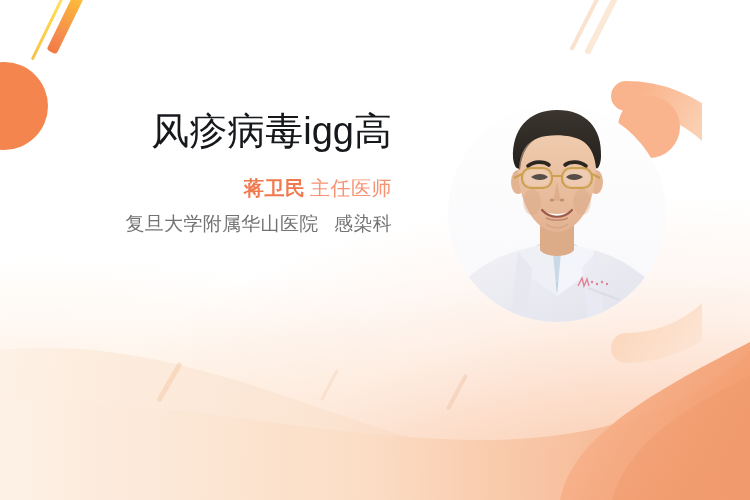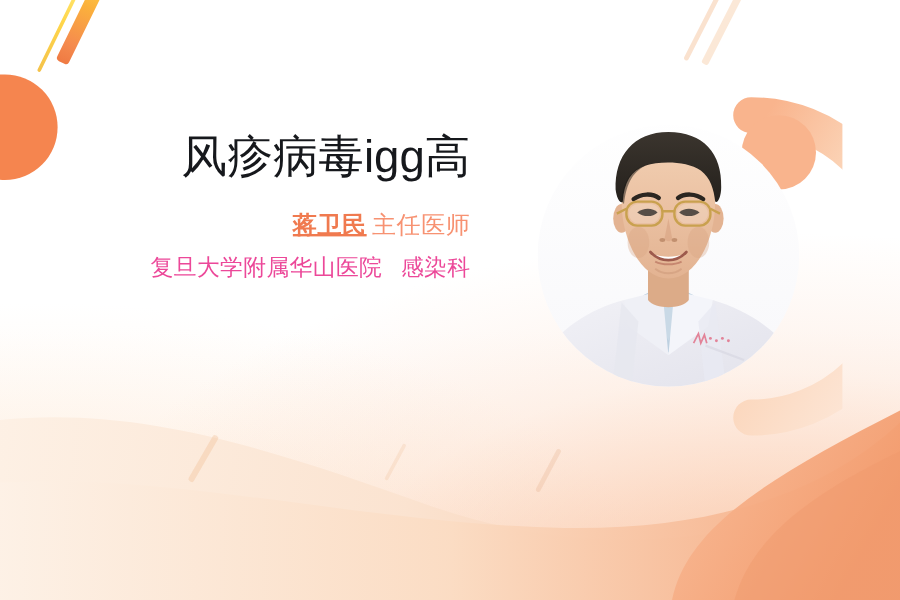--- a/index.html
+++ b/index.html
@@ -117,33 +117,32 @@
   .byline{
     margin-top:20px;
     white-space:nowrap;
     line-height:28px;
   }
   .doc-name{
     font-size:20px;
     font-weight:700;
     color:#f07a4f;
     letter-spacing:0.5px;
-    text-decoration:underline;
   }
   .doc-role{
     font-size:20px;
     font-weight:400;
     color:#f79272;
     letter-spacing:0.5px;
   }
   .affil{
     margin-top:6px;
     font-size:19px;
     font-weight:400;
-    color:#ec4899;
+    color:#737373;
     white-space:nowrap;
     line-height:28px;
     letter-spacing:0.3px;
   }
   .affil .dept{ margin-left:10px; }
 </style>
 </head>
 <body>
 
 <div id="card">

